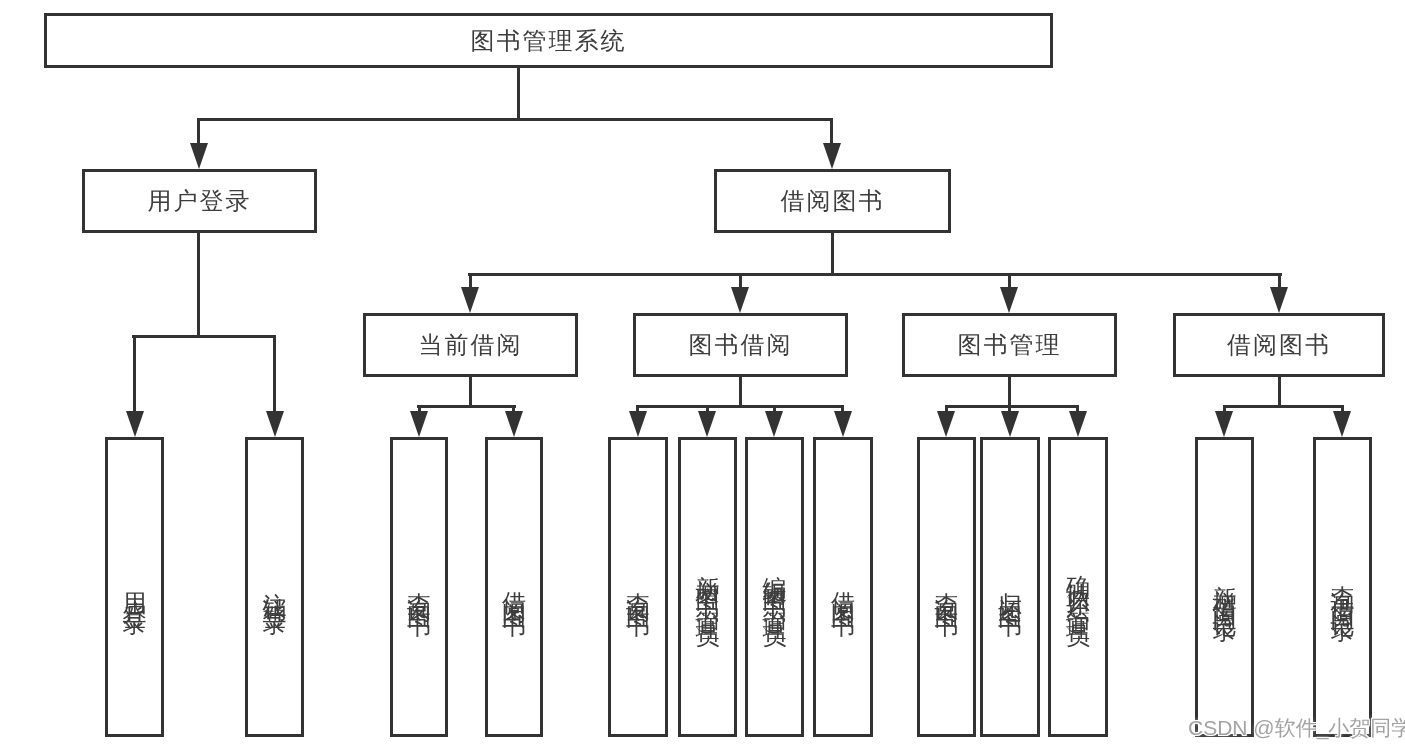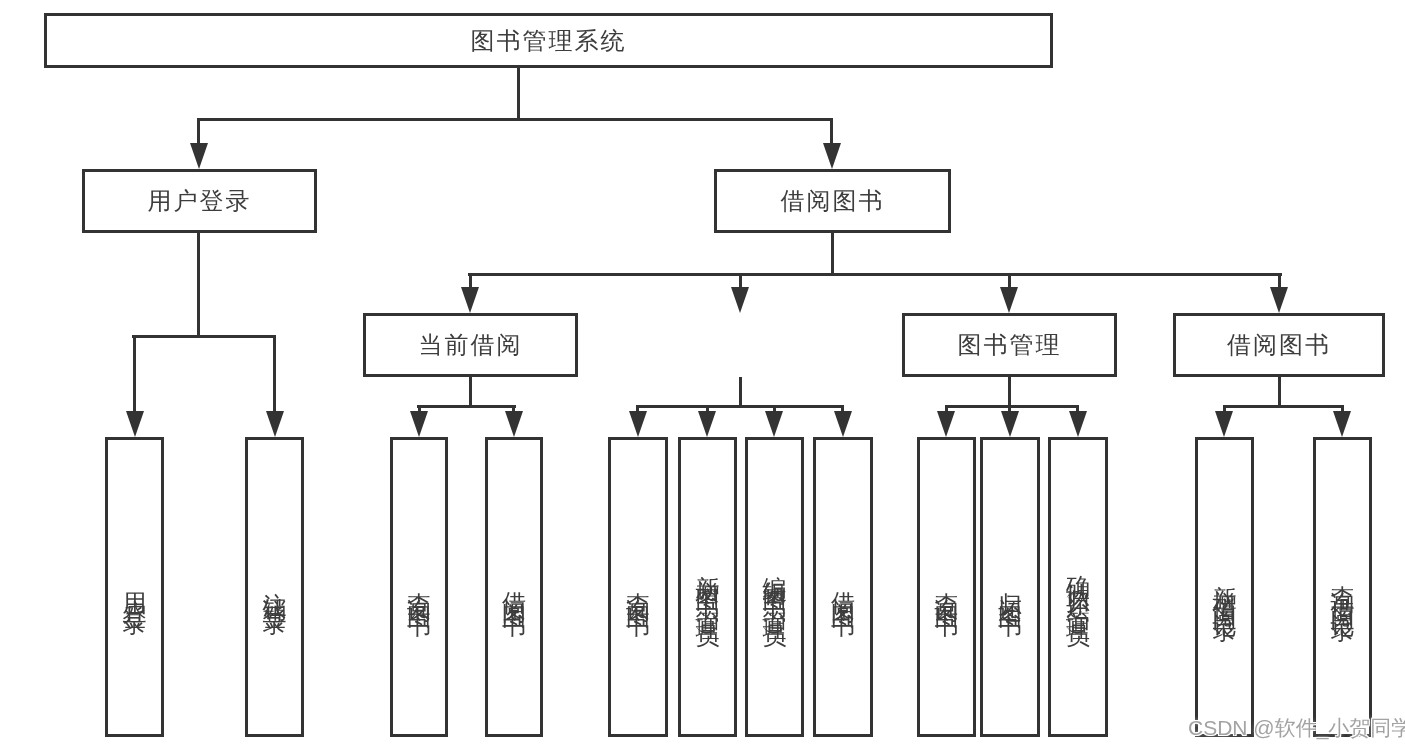--- a/index.html
+++ b/index.html
@@ -96,20 +96,23 @@
   <div class="line" style="left:739px; top:273px; width:3px; height:18px;"></div>
   <div class="arrow" style="left:731px; top:287px;"></div>
   <div class="line" style="left:1008px; top:273px; width:3px; height:18px;"></div>
   <div class="arrow" style="left:1000px; top:287px;"></div>
   <div class="line" style="left:1278px; top:273px; width:3px; height:18px;"></div>
   <div class="arrow" style="left:1270px; top:287px;"></div>
 
   <div class="box h" style="left:363px; top:313px; width:215px; height:64px;">
     <span class="label">当前借阅</span>
   </div>
+  <div class="box h" style="left:633px; top:313px; width:215px; height:64px;">
+    <span class="label">图书借阅</span>
+  </div>
   <div class="box h" style="left:902px; top:313px; width:215px; height:64px;">
     <span class="label">图书管理</span>
   </div>
   <div class="box h" style="left:1173px; top:313px; width:212px; height:64px;">
     <span class="label">借阅图书</span>
   </div>
 
   <div class="line" style="left:469px; top:377px; width:3px; height:28px;"></div>
   <div class="line" style="left:417px; top:405px; width:99px; height:3px;"></div>
   <div class="line" style="left:418px; top:405px; width:3px; height:10px;"></div>

